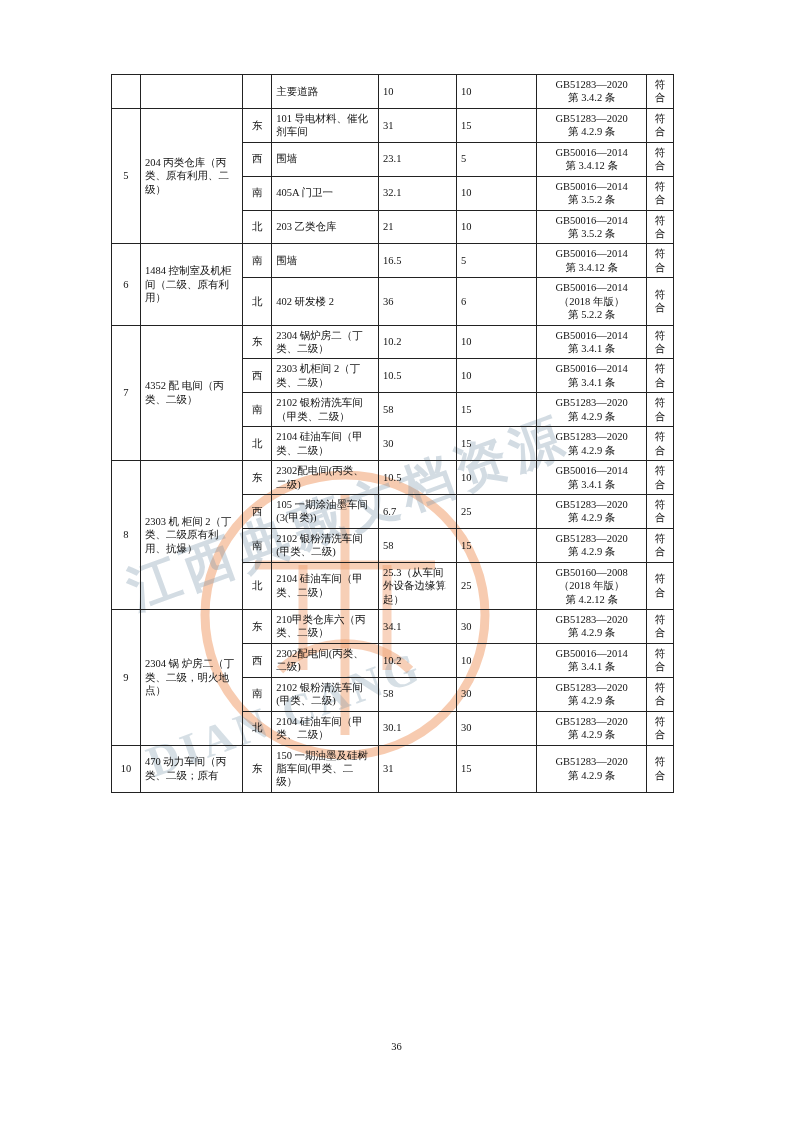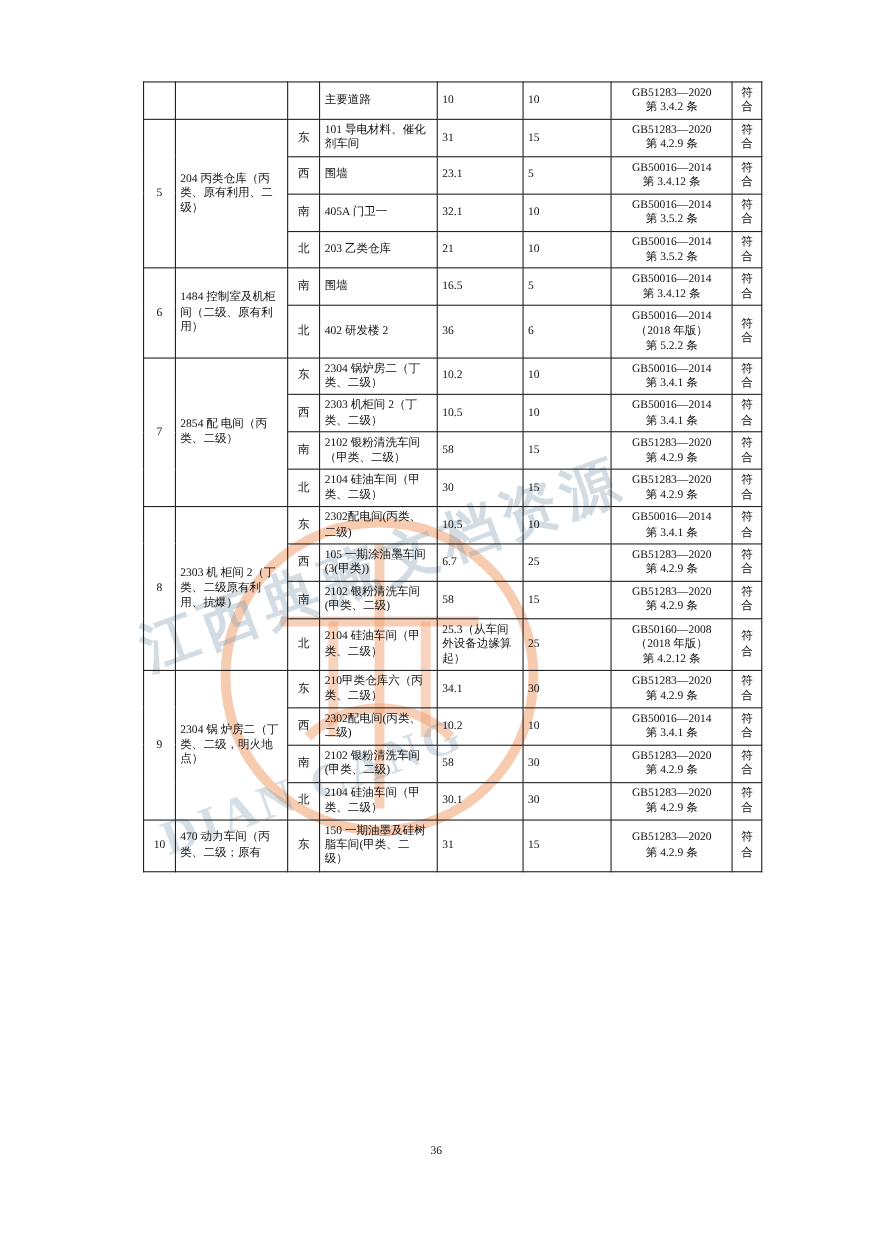--- a/index.html
+++ b/index.html
@@ -55,21 +55,21 @@
   .wm-logo {
     position: absolute;
     left: 185px;
     top: 455px;
     width: 320px;
     height: 320px;
   }
   
   .table-wrap {
     position: absolute;
-    left: 130px;
+    left: 111px;
     top: 74px;
     width: 574px;
     z-index: 10;
   }
   table.main {
     border-collapse: collapse;
     table-layout: fixed;
     width: 563px;
     font-family: "Liberation Serif", serif;
   }
@@ -192,21 +192,21 @@
           <tr>
             <td class="c-dir">北</td>
             <td class="c-obj">402 研发楼 2</td>
             <td class="c-act">36</td>
             <td class="c-req">6</td>
             <td class="c-ref">GB50016—2014<br>（2018 年版）<br>第 5.2.2 条</td>
             <td class="c-res">符合</td>
           </tr>
           <tr>
             <td class="c-idx" rowspan="4">7</td>
-            <td class="c-name" rowspan="4">2854 配 电间（丙类、二级）</td>
+            <td class="c-name" rowspan="4">4352 配 电间（丙类、二级）</td>
             <td class="c-dir red">东</td>
             <td class="c-obj red">2304 锅炉房二（丁类、二级）</td>
             <td class="c-act red">10.2</td>
             <td class="c-req">10</td>
             <td class="c-ref red">GB50016—2014<br>第 3.4.1 条</td>
             <td class="c-res">符合</td>
           </tr>
           <tr>
             <td class="c-dir">西</td>
             <td class="c-obj red">2303 机柜间 2（丁类、二级）</td>

